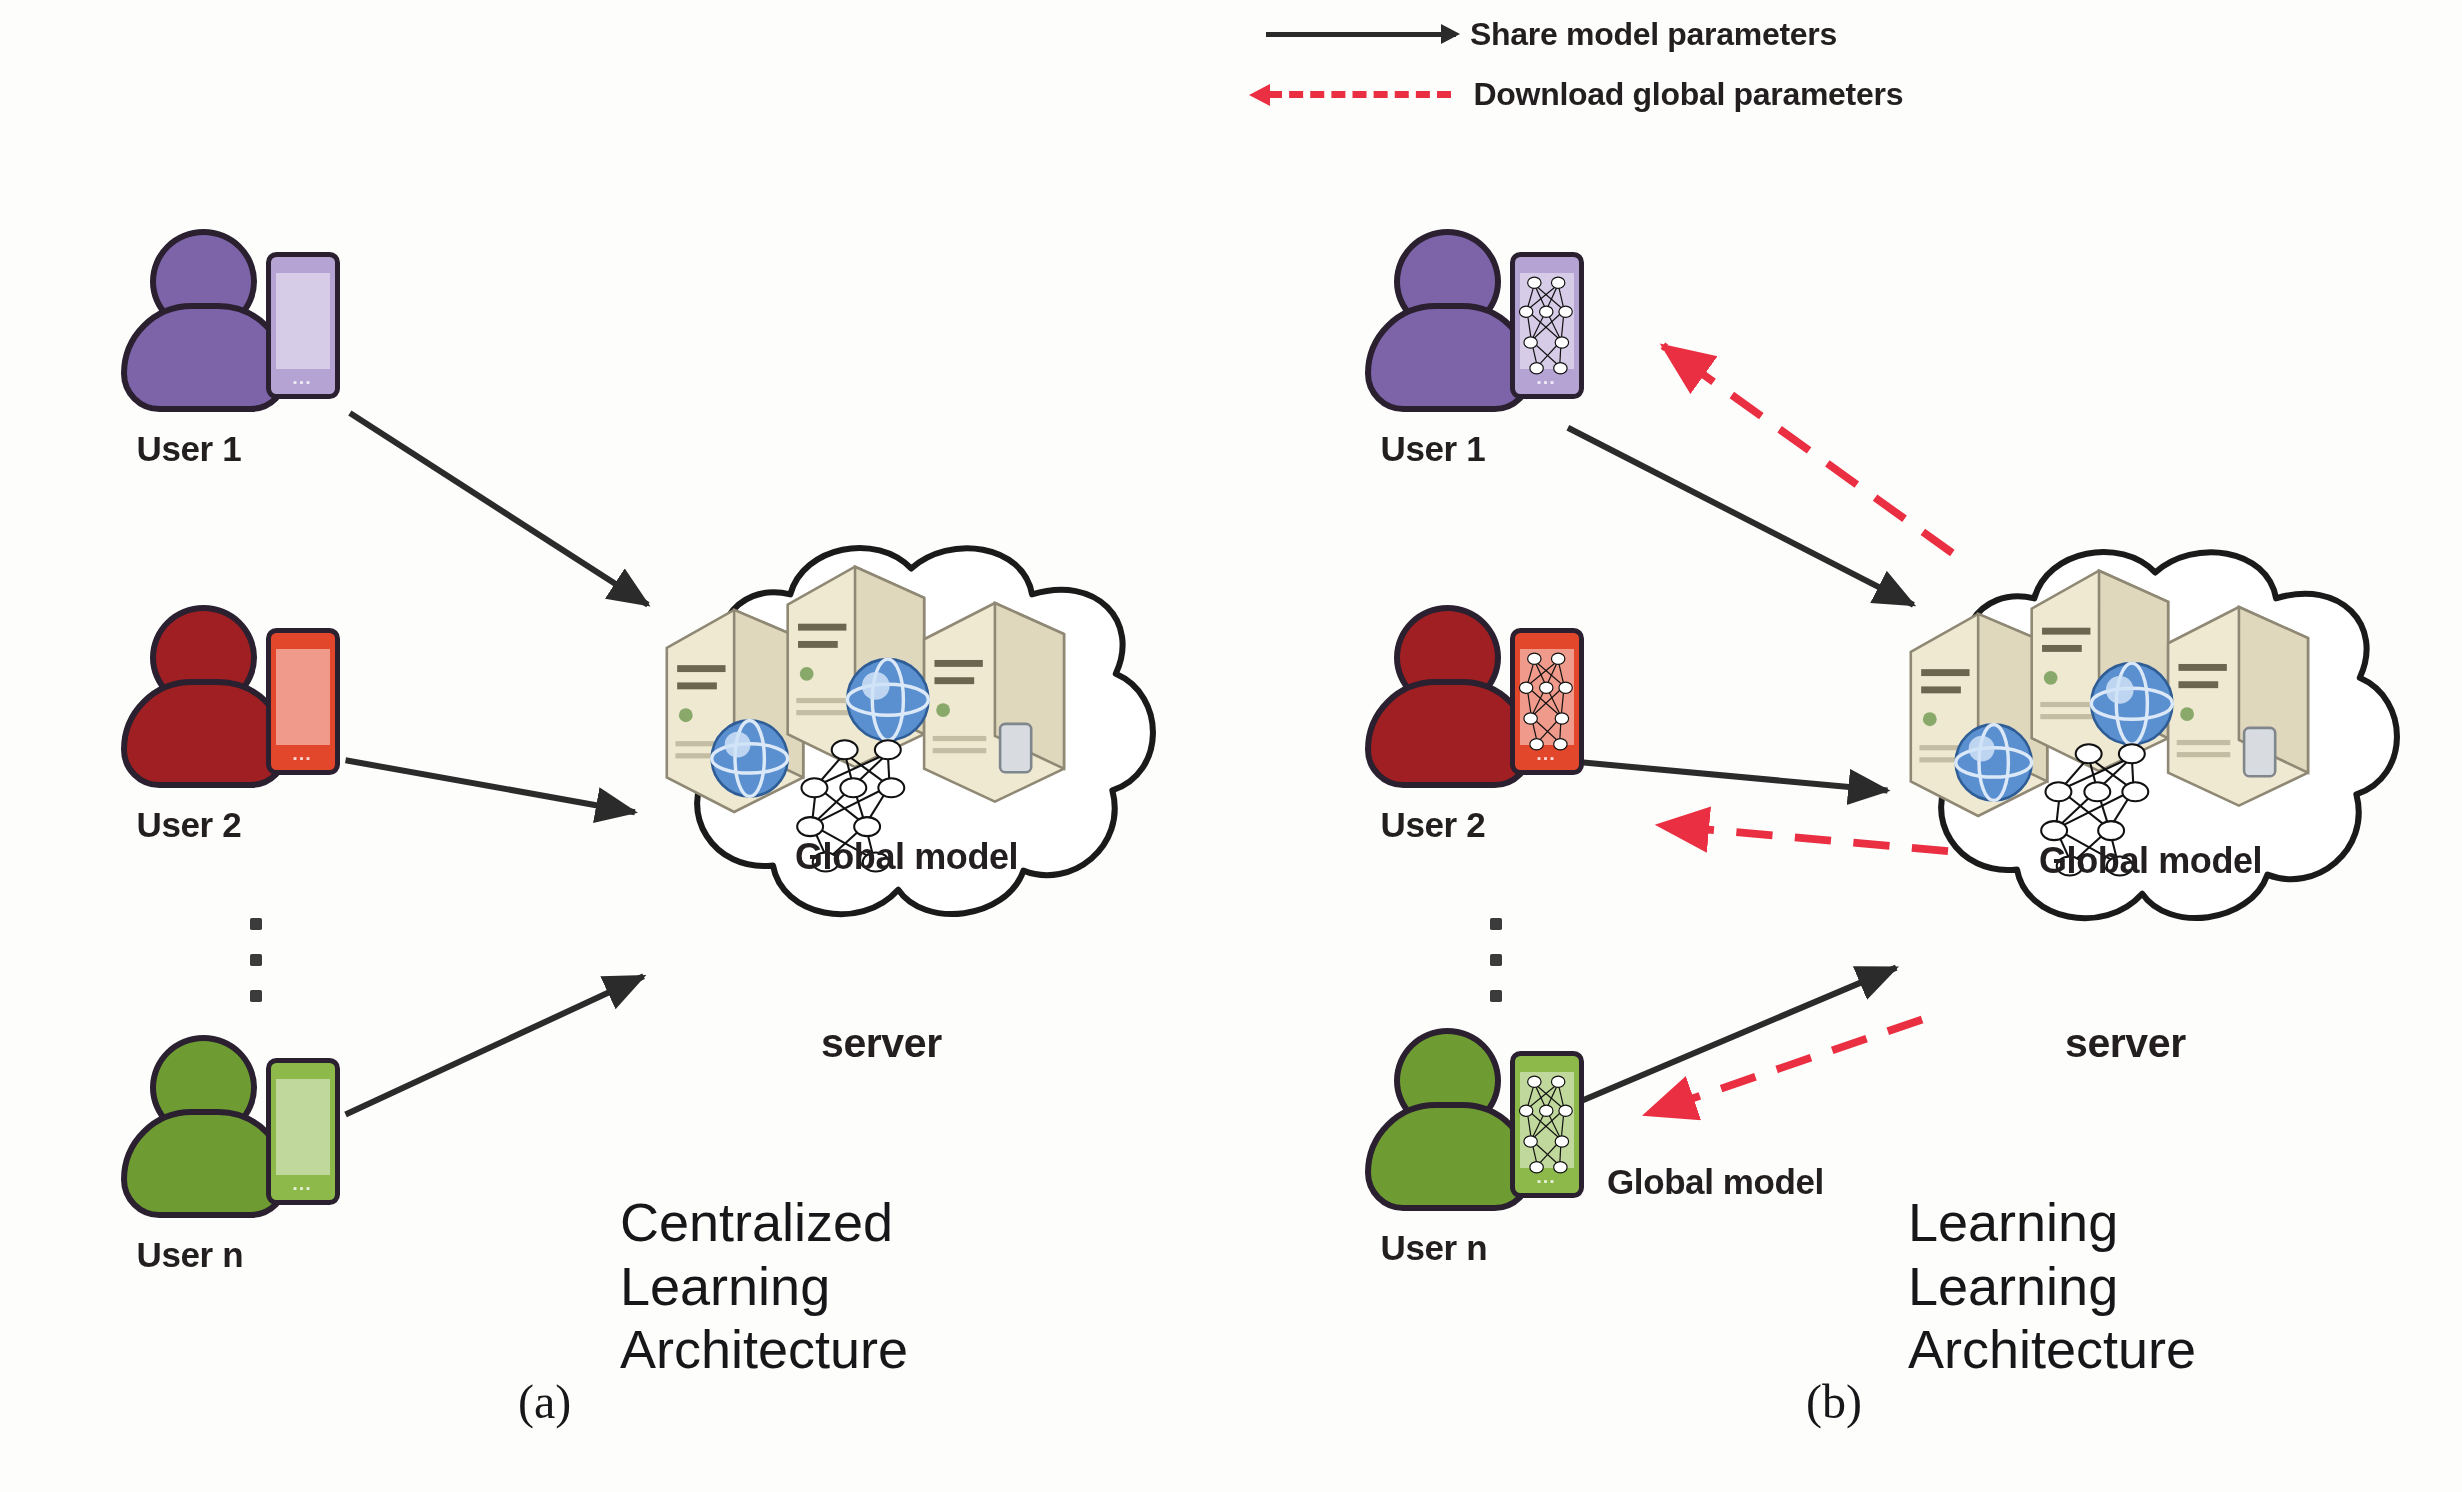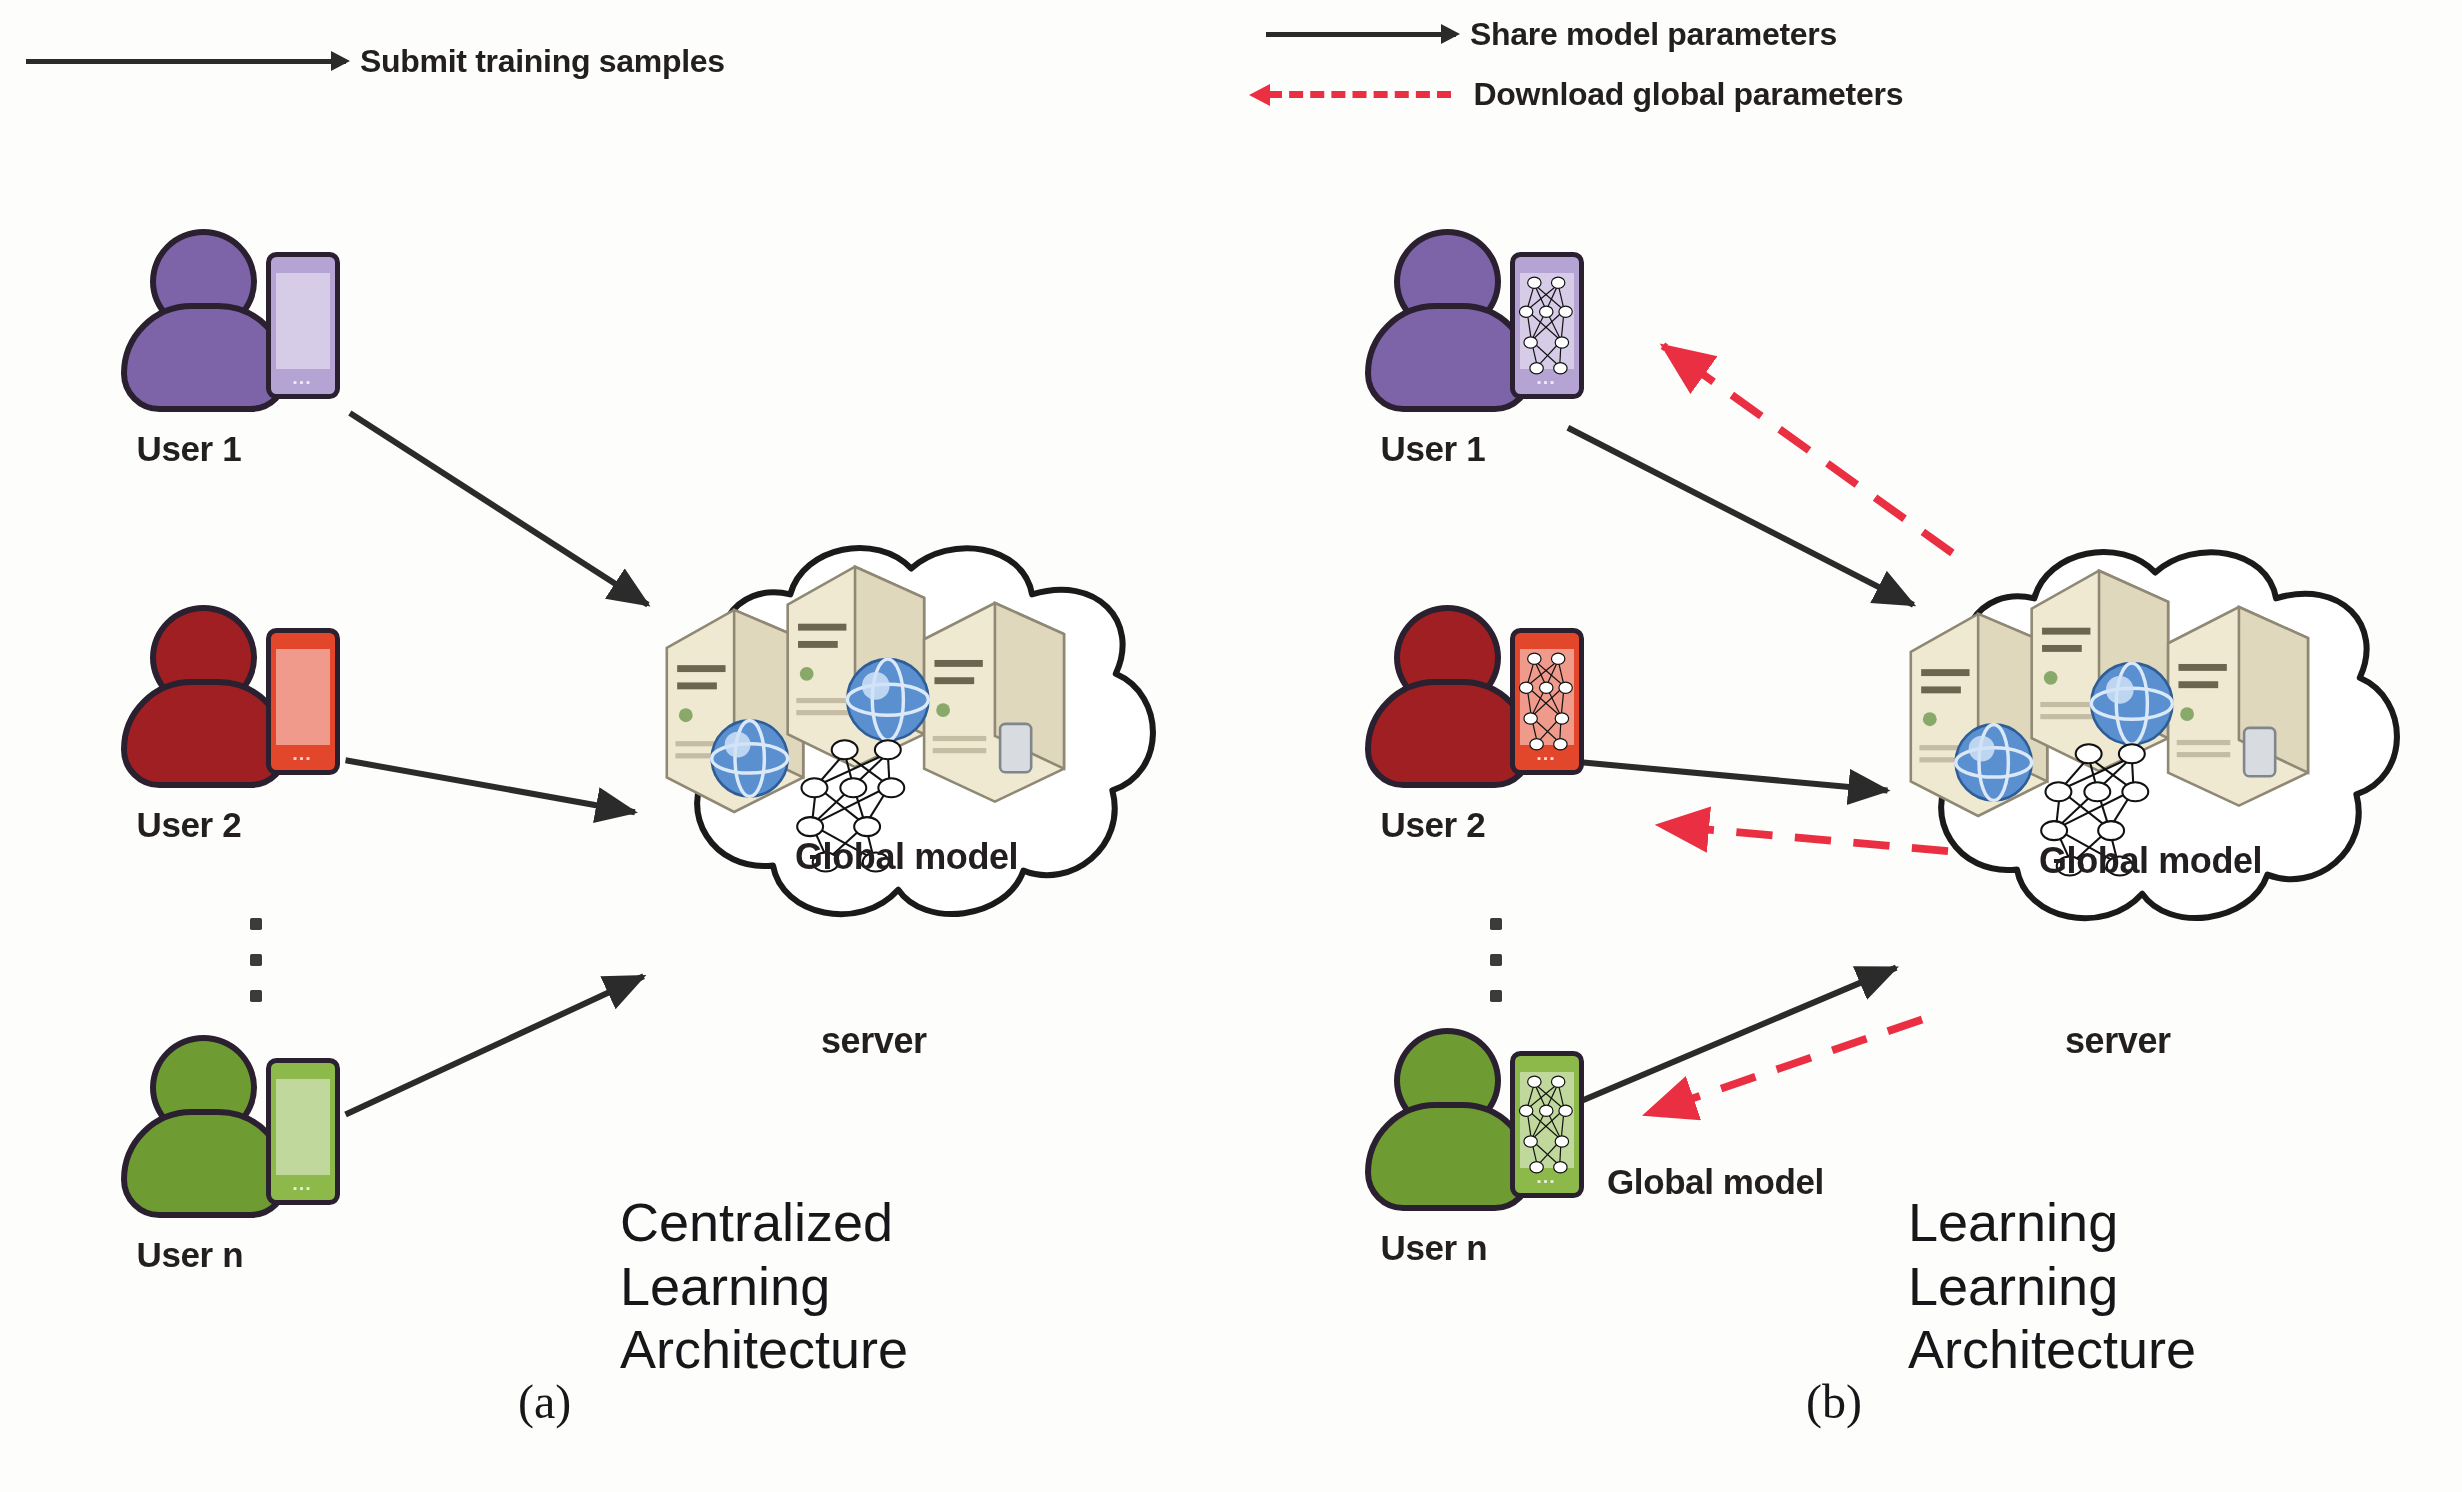--- a/index.html
+++ b/index.html
@@ -45,44 +45,40 @@
 
   .vdots{position:absolute;width:12px;}
   .vdots i{display:block;width:12px;height:12px;background:#3b3b3b;
            border-radius:1.7px;margin-bottom:24px;}
 
   
   .cloud{position:absolute;}
   .cloud svg{position:absolute;left:0;top:0;}
   .cloud-label{position:absolute;font-weight:bold;font-size:36px;
         color:#231f20;letter-spacing:-0.4px;white-space:nowrap;}
-  .server-label{position:absolute;font-weight:bold;font-size:36px;
+  .server-label{position:absolute;font-weight:bold;font-size:41px;
         color:#231f20;letter-spacing:-0.4px;}
 
   
   .caption{position:absolute;font-size:54px;color:#17171a;line-height:1.18;
         font-family:"Liberation Sans",sans-serif;}
   .caption .marker{position:absolute;font-size:48px;font-family:"Liberation Serif",serif;}
   .caption .lines{margin-left:102px;}
 
   .local-label{position:absolute;font-weight:bold;font-size:35px;
         color:#231f20;letter-spacing:-0.4px;}
 
   .arrows{position:absolute;left:0;top:0;width:1231px;height:1493px;
         pointer-events:none;}
 </style>
 </head>
 <body>
 
 <div class="panel" id="panel-a">
 
-  <div class="legend" style="left:26px;top:43px;">
-    <div class="legend-line" style="width:320px;"></div>
-    <span class="legend-text">Submit training samples</span>
-  </div>
 
   <svg class="arrows" viewBox="0 0 1425 1728">
     <defs>
       <marker id="ah-a" markerWidth="8" markerHeight="8" refX="6.5" refY="3" orient="auto">
         <path d="M0,0 L7,3 L0,6 z" fill="#2b2b2b"></path>
       </marker>
     </defs>
     <line x1="405" y1="478" x2="750" y2="700" stroke="#2b2b2b" stroke-width="7" marker-end="url(#ah-a)"></line>
     <line x1="400" y1="880" x2="735" y2="940" stroke="#2b2b2b" stroke-width="7" marker-end="url(#ah-a)"></line>
     <line x1="400" y1="1290" x2="745" y2="1130" stroke="#2b2b2b" stroke-width="7" marker-end="url(#ah-a)"></line>

